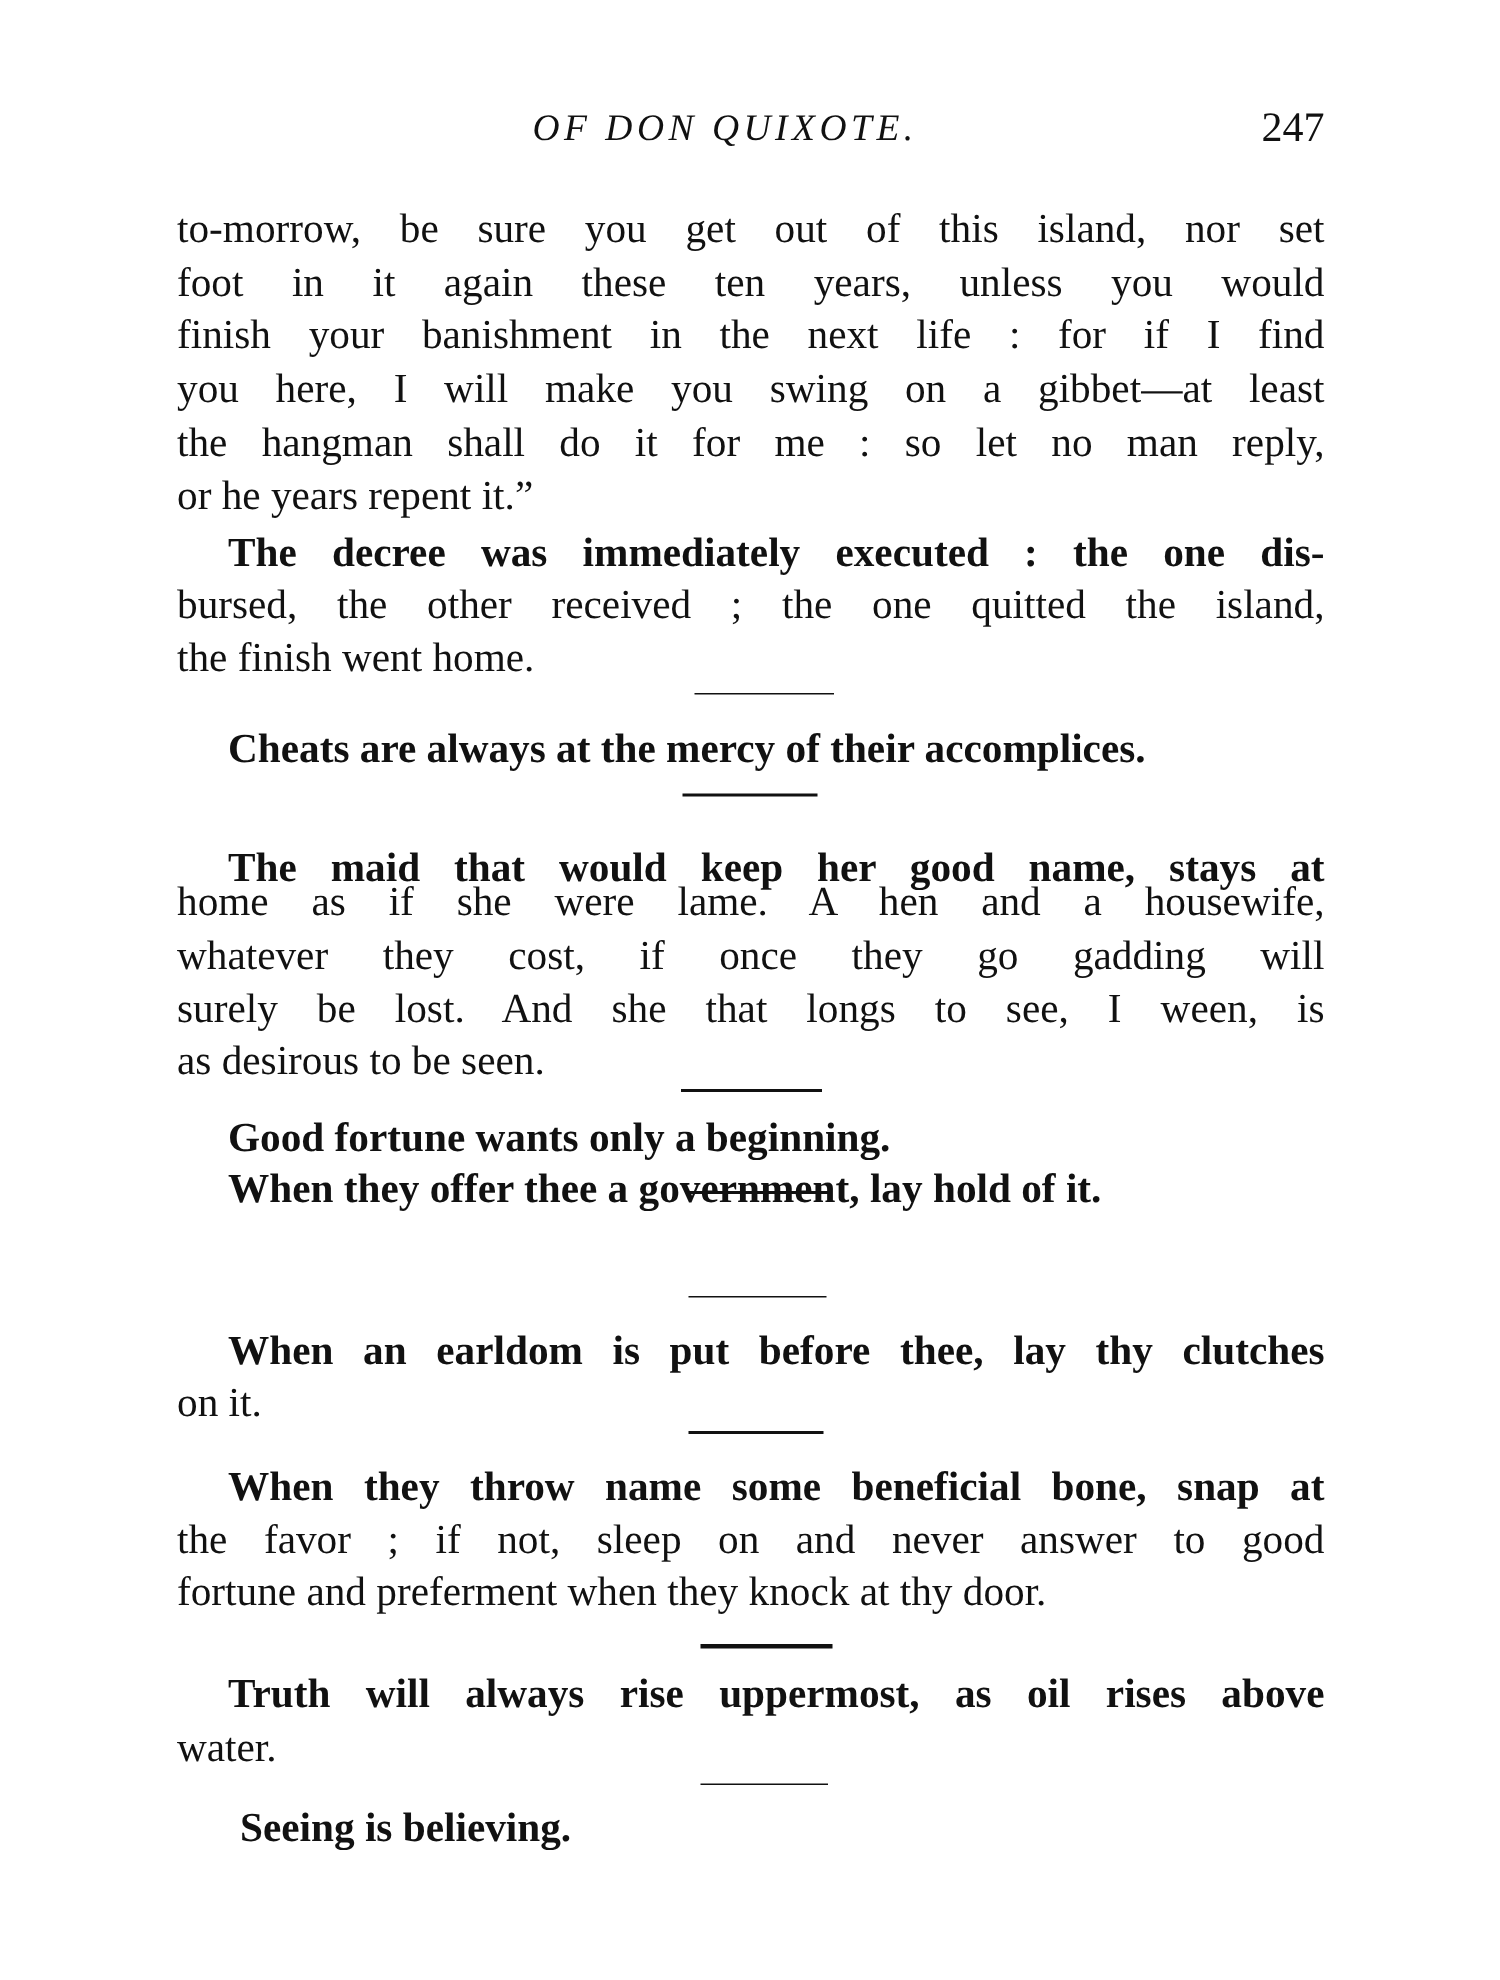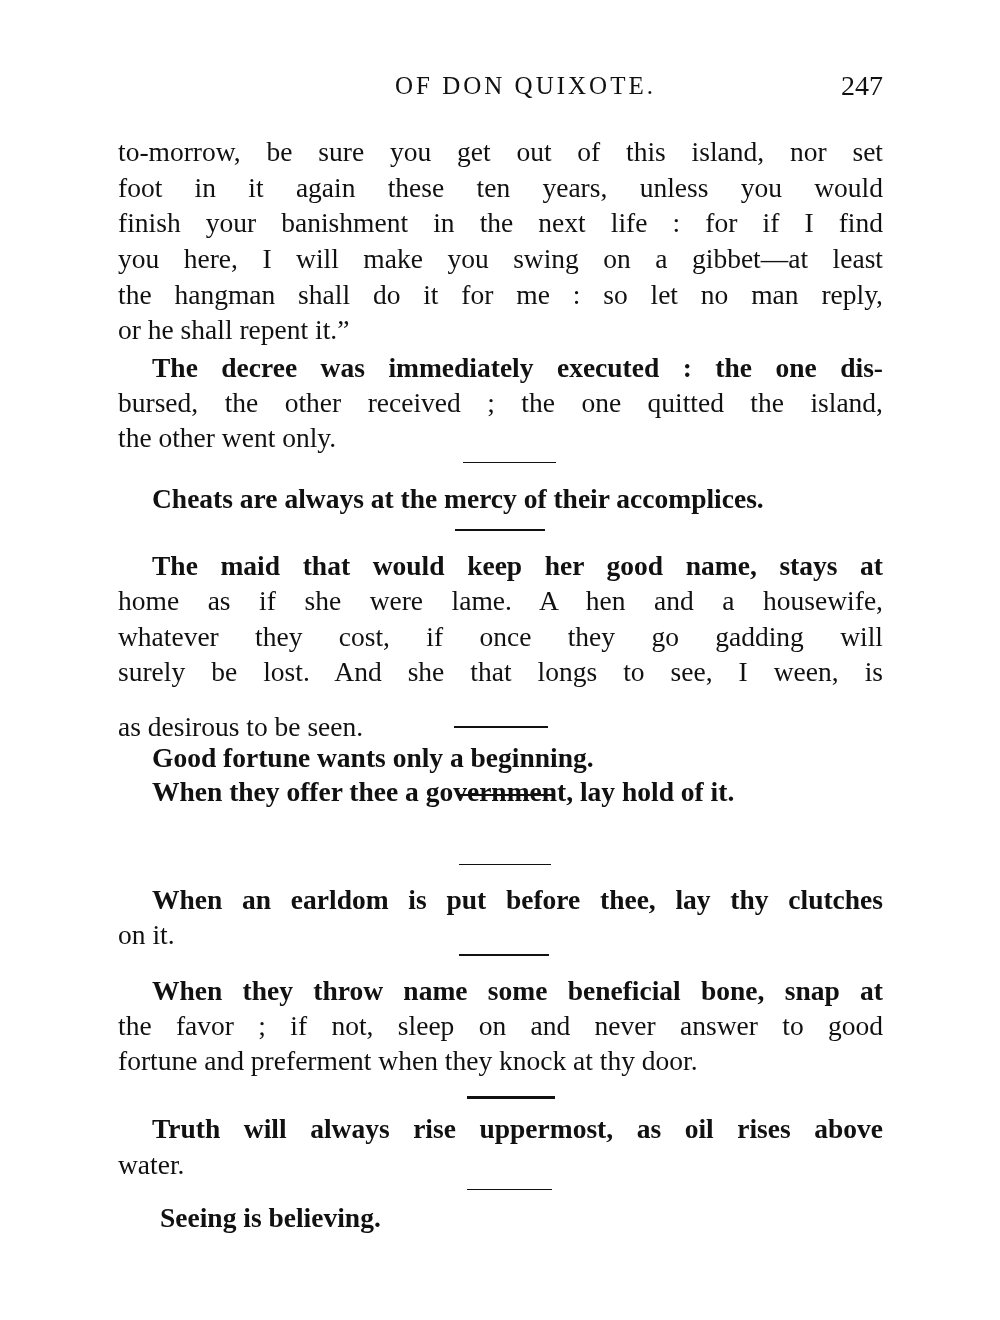--- a/index.html
+++ b/index.html
@@ -1,19 +1,19 @@
 <!DOCTYPE html>
 <html><head>
   <meta charset="utf-8">
   <style>
     html, body { margin: 0; padding: 0; background: #ffffff; }
     body { width: 1000px; height: 1320px; position: relative; overflow: hidden; color: #111; }
     .page { position: absolute; left: 0; top: 0; width: 1000px; height: 1320px; font-family: "Liberation Serif", "DejaVu Serif", serif; }
     .header { position: absolute; top: 70px; left: 118px; width: 765px; height: 36px; }
-    .running-title { position: absolute; left: 237px; top: 2px; font-size: 25px; letter-spacing: 3px; margin-left: 40px; }
+    .running-title { position: absolute; left: 237px; top: 2px; font-style: italic; font-size: 25px; letter-spacing: 3px; }
     .page-number { position: absolute; right: 0; top: 0; font-size: 28px; }
     .line { position: absolute; left: 118px; width: 765px; font-size: 27.5px; line-height: 36px; white-space: nowrap; text-align: justify; text-align-last: justify; }
     .line.last { text-align-last: left; }
     .line.indent { left: 152px; width: 731px; font-weight: bold; }
     .rule { position: absolute; height: 2px; background: #111; }
     .rule.thin { height: 1px; }
   </style>
 </head>
 <body>
 
@@ -23,43 +23,43 @@
     <span class="running-title">OF DON QUIXOTE.</span>
     <span class="page-number">247</span>
   </div>
 
   <div>
     <div class="line" style="top:134px">to-morrow, be sure you get out of this island, nor set</div>
     <div class="line" style="top:170px">foot in it again these ten years, unless you would</div>
     <div class="line" style="top:205px">finish your banishment in the next life : for if I find</div>
     <div class="line" style="top:241px">you here, I will make you swing on a gibbet—at least</div>
     <div class="line" style="top:277px">the hangman shall do it for me : so let no man reply,</div>
-    <div class="line last" style="top:312px">or he shall repent it.”</div>
+    <div class="line last" style="top:312px">or he years repent it.”</div>
   </div>
 
   <div>
     <div class="line indent" style="top:350px">The decree was immediately executed : the one dis-</div>
     <div class="line" style="top:385px">bursed, the other received ; the one quitted the island,</div>
-    <div class="line last" style="top:420px">the other went only.</div>
+    <div class="line last" style="top:420px">the finish went home.</div>
   </div>
 
   <div class="rule thin" style="top:462px; left:463px; width:93px"></div>
 
   <div>
     <div class="line indent last" style="top:481px">Cheats are always at the mercy of their accomplices.</div>
   </div>
 
   <div class="rule" style="top:529px; left:455px; width:90px"></div>
 
   <div>
-    <div class="line indent" style="top:548px">The maid that would keep her good name, stays at</div>
+    <div class="line indent" style="top:560px">The maid that would keep her good name, stays at</div>
     <div class="line" style="top:583px">home as if she were lame.  A hen and a housewife,</div>
     <div class="line" style="top:619px">whatever they cost, if once they go gadding will</div>
     <div class="line" style="top:654px">surely be lost.  And she that longs to see, I ween, is</div>
-    <div class="line last" style="top:709px">as desirous to be seen.</div>
+    <div class="line last" style="top:689px">as desirous to be seen.</div>
   </div>
 
   <div class="rule" style="top:726px; left:454px; width:94px"></div>
 
   <div>
     <div class="line indent last" style="top:740px">Good fortune wants only a beginning.</div>
   </div>
 
   <div class="rule" style="top:794px; left:459px; width:93px"></div>
 

